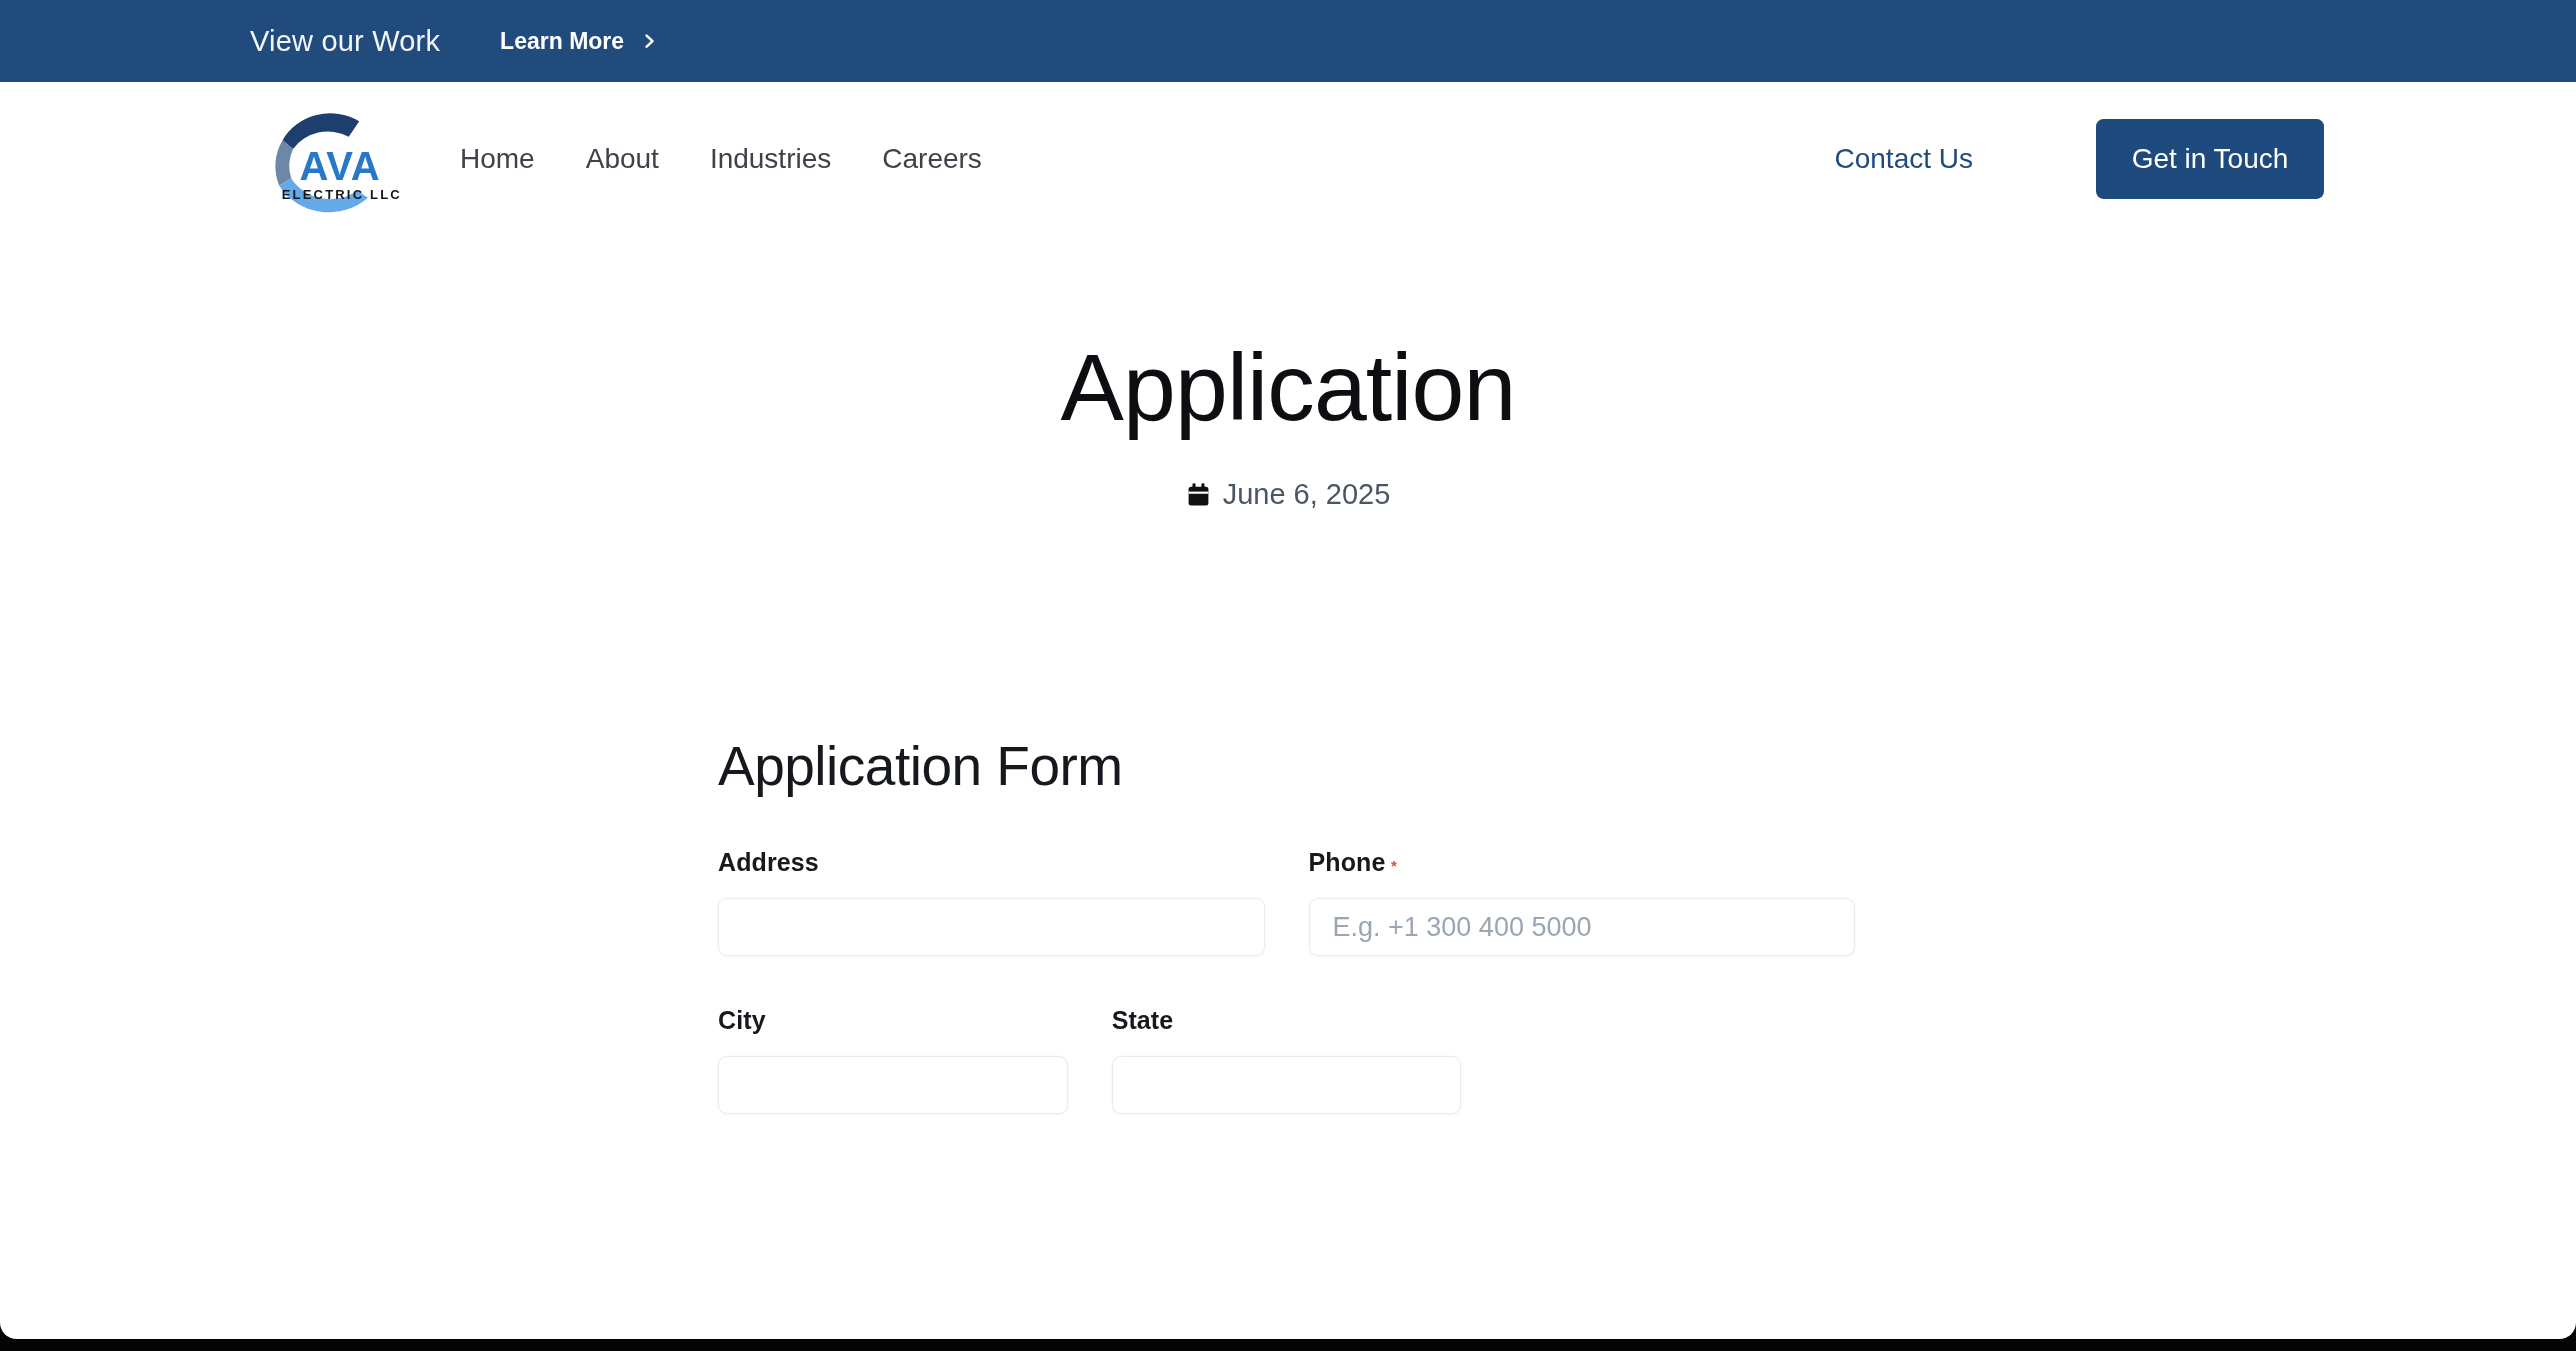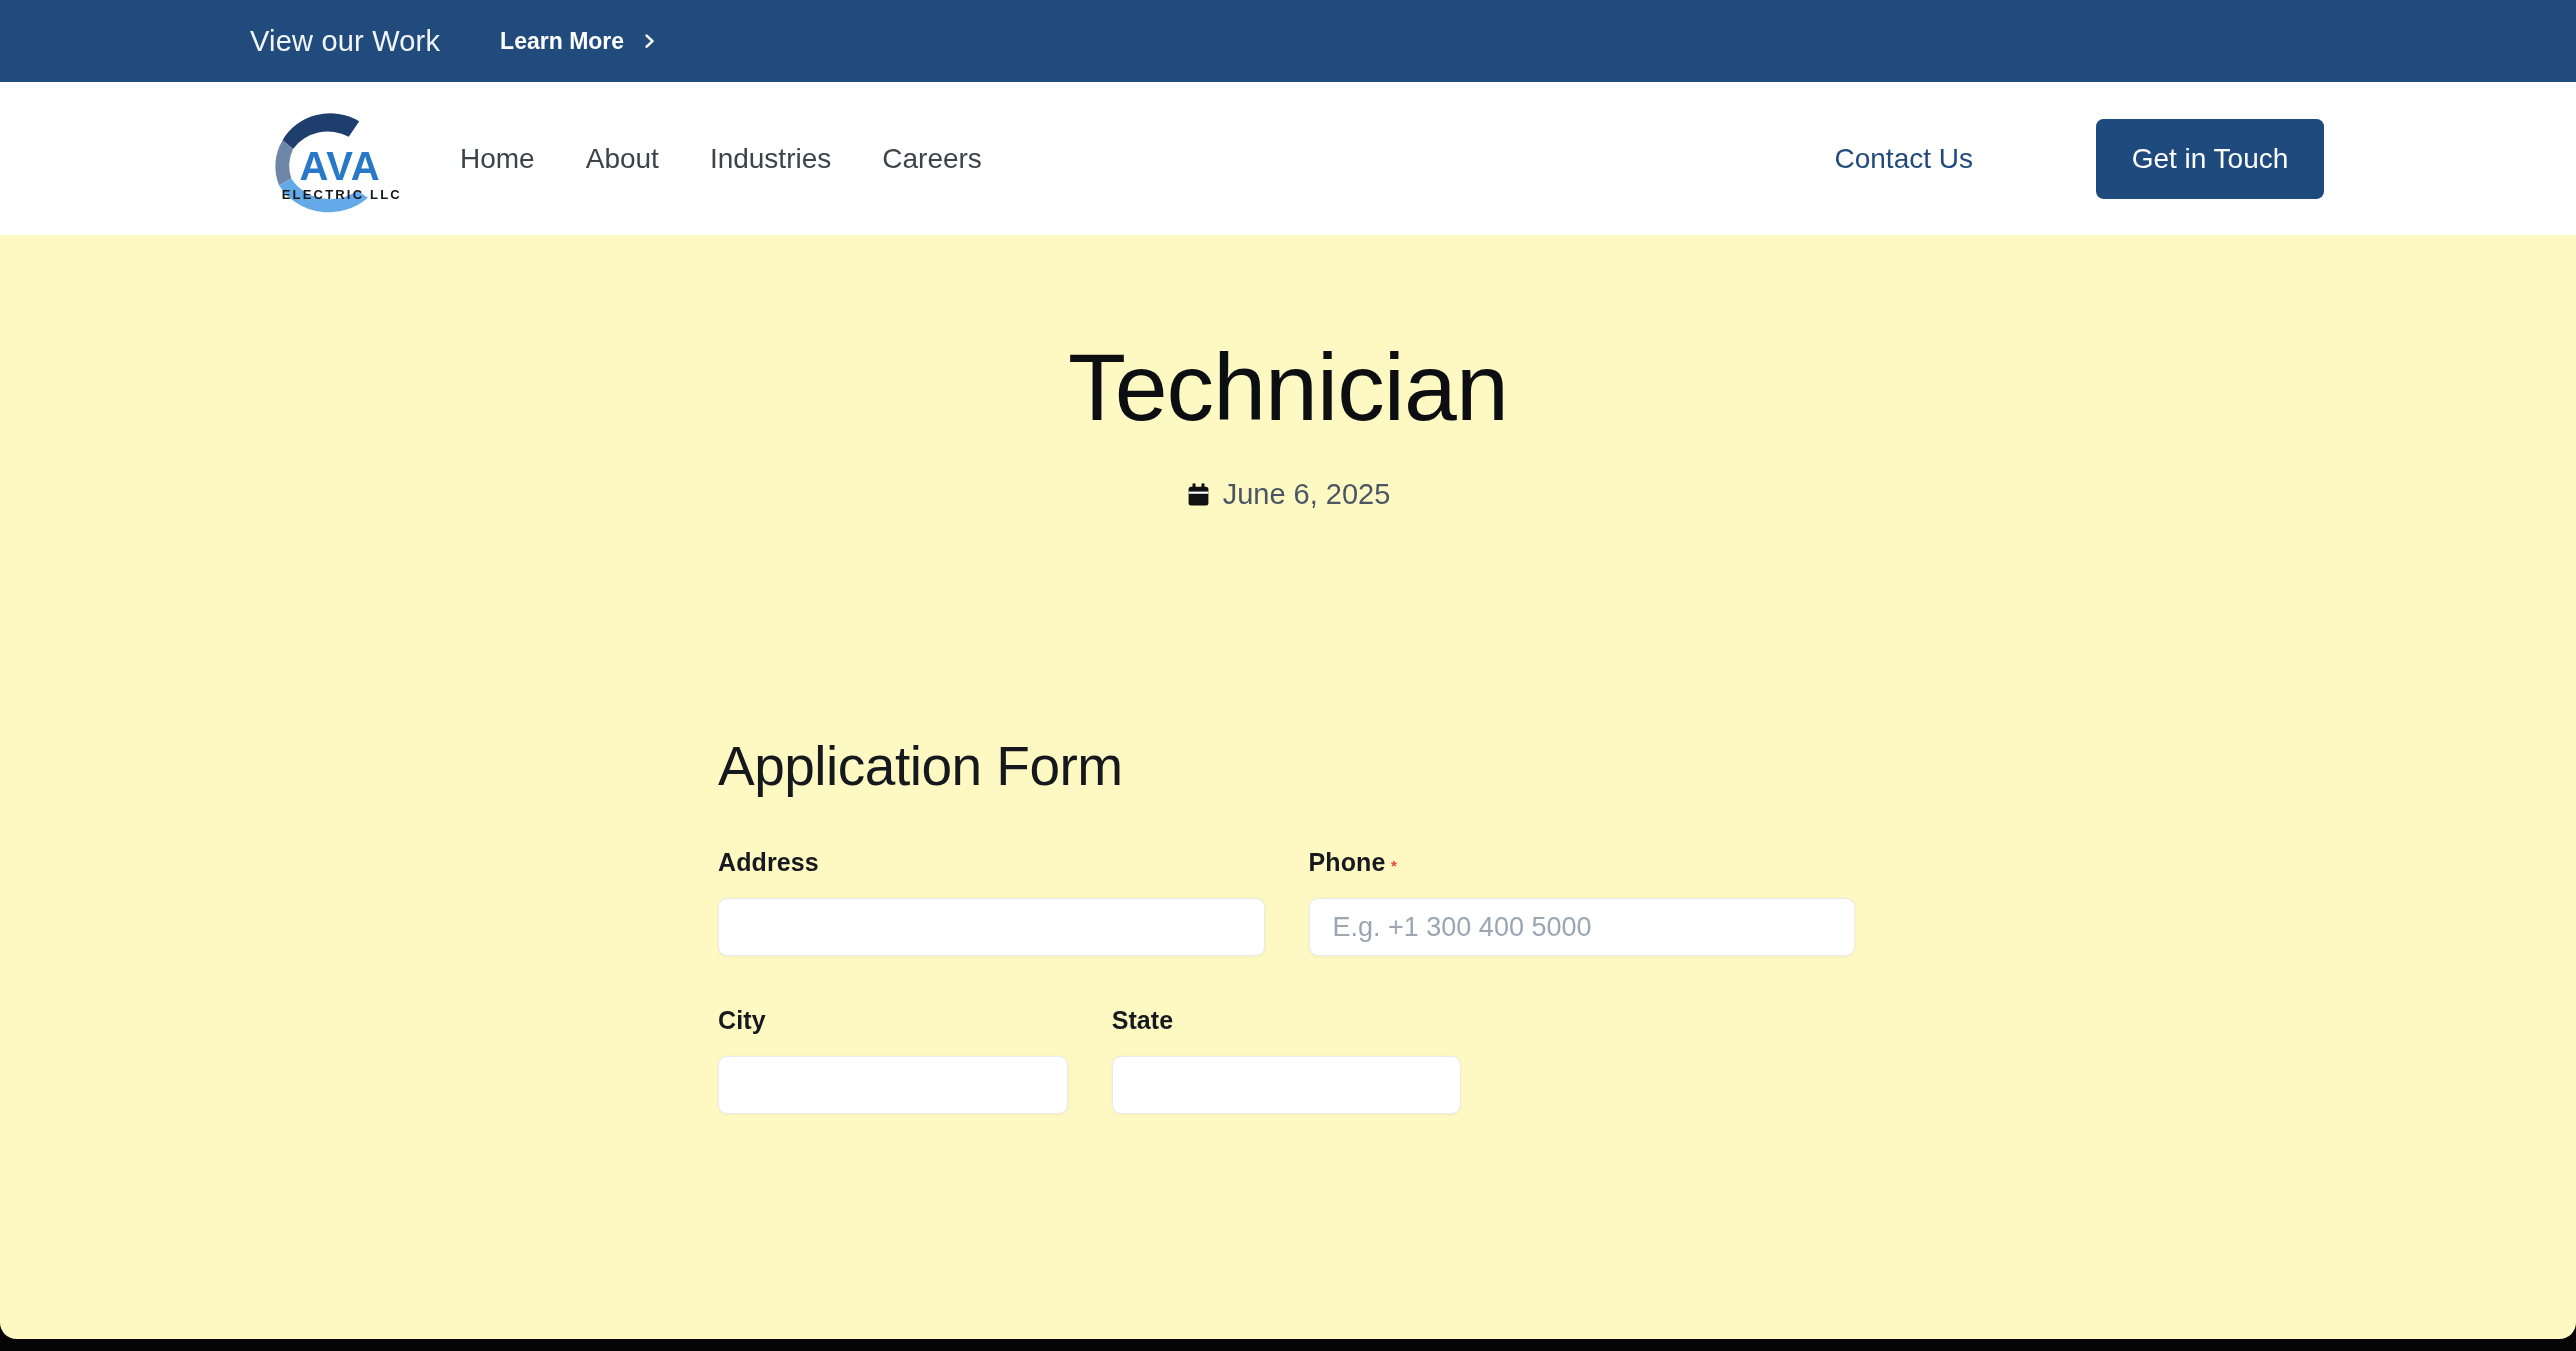--- a/index.html
+++ b/index.html
@@ -3,21 +3,21 @@
 <meta charset="utf-8">
 <style>
   html,body{margin:0;padding:0;}
   body{
     width:2576px;height:1352px;
     background:#050505;
     font-family:"Liberation Sans","DejaVu Sans",sans-serif;
     -webkit-font-smoothing:antialiased;
   }
   .page{
-    position:relative;width:2576px;height:1339px;background:#fef9c3;
+    position:relative;width:2576px;height:1339px;background:#ffffff;
     border-radius:0 0 16.6px 16.6px;overflow:hidden;
   }
   
   .topbar{
     height:82px;background:#214b7d;display:flex;align-items:center;
     padding-left:250px;box-sizing:border-box;
   }
   .topbar-work{color:#f2f5f9;font-size:29px;font-weight:500;letter-spacing:0.2px;}
   .topbar-learn{
     margin-left:54px;display:flex;align-items:center;gap:15px;
@@ -102,21 +102,21 @@
       <span class="nav-item">Careers</span>
     </nav>
 
     <div class="header-spacer"></div>
 
     <span class="contact-link">Contact Us</span>
     <button class="cta-btn">Get in Touch</button>
   </div>
 
   <div class="hero">
-    <h1 class="hero-title">Technician</h1>
+    <h1 class="hero-title">Application</h1>
 
     <div class="meta-row first">
       <div class="meta-group">
         <svg class="meta-icon" viewBox="0 0 24 24">
           <rect x="6.2" y="1.2" width="3" height="6" rx="1.4" fill="#111"></rect>
           <rect x="14.8" y="1.2" width="3" height="6" rx="1.4" fill="#111"></rect>
           <rect x="2.5" y="4.5" width="19" height="18" rx="2.4" fill="#111"></rect>
           <rect x="2.5" y="9.2" width="19" height="2.1" fill="#ffffff"></rect>
         </svg>
         <span>June 6, 2025</span>

